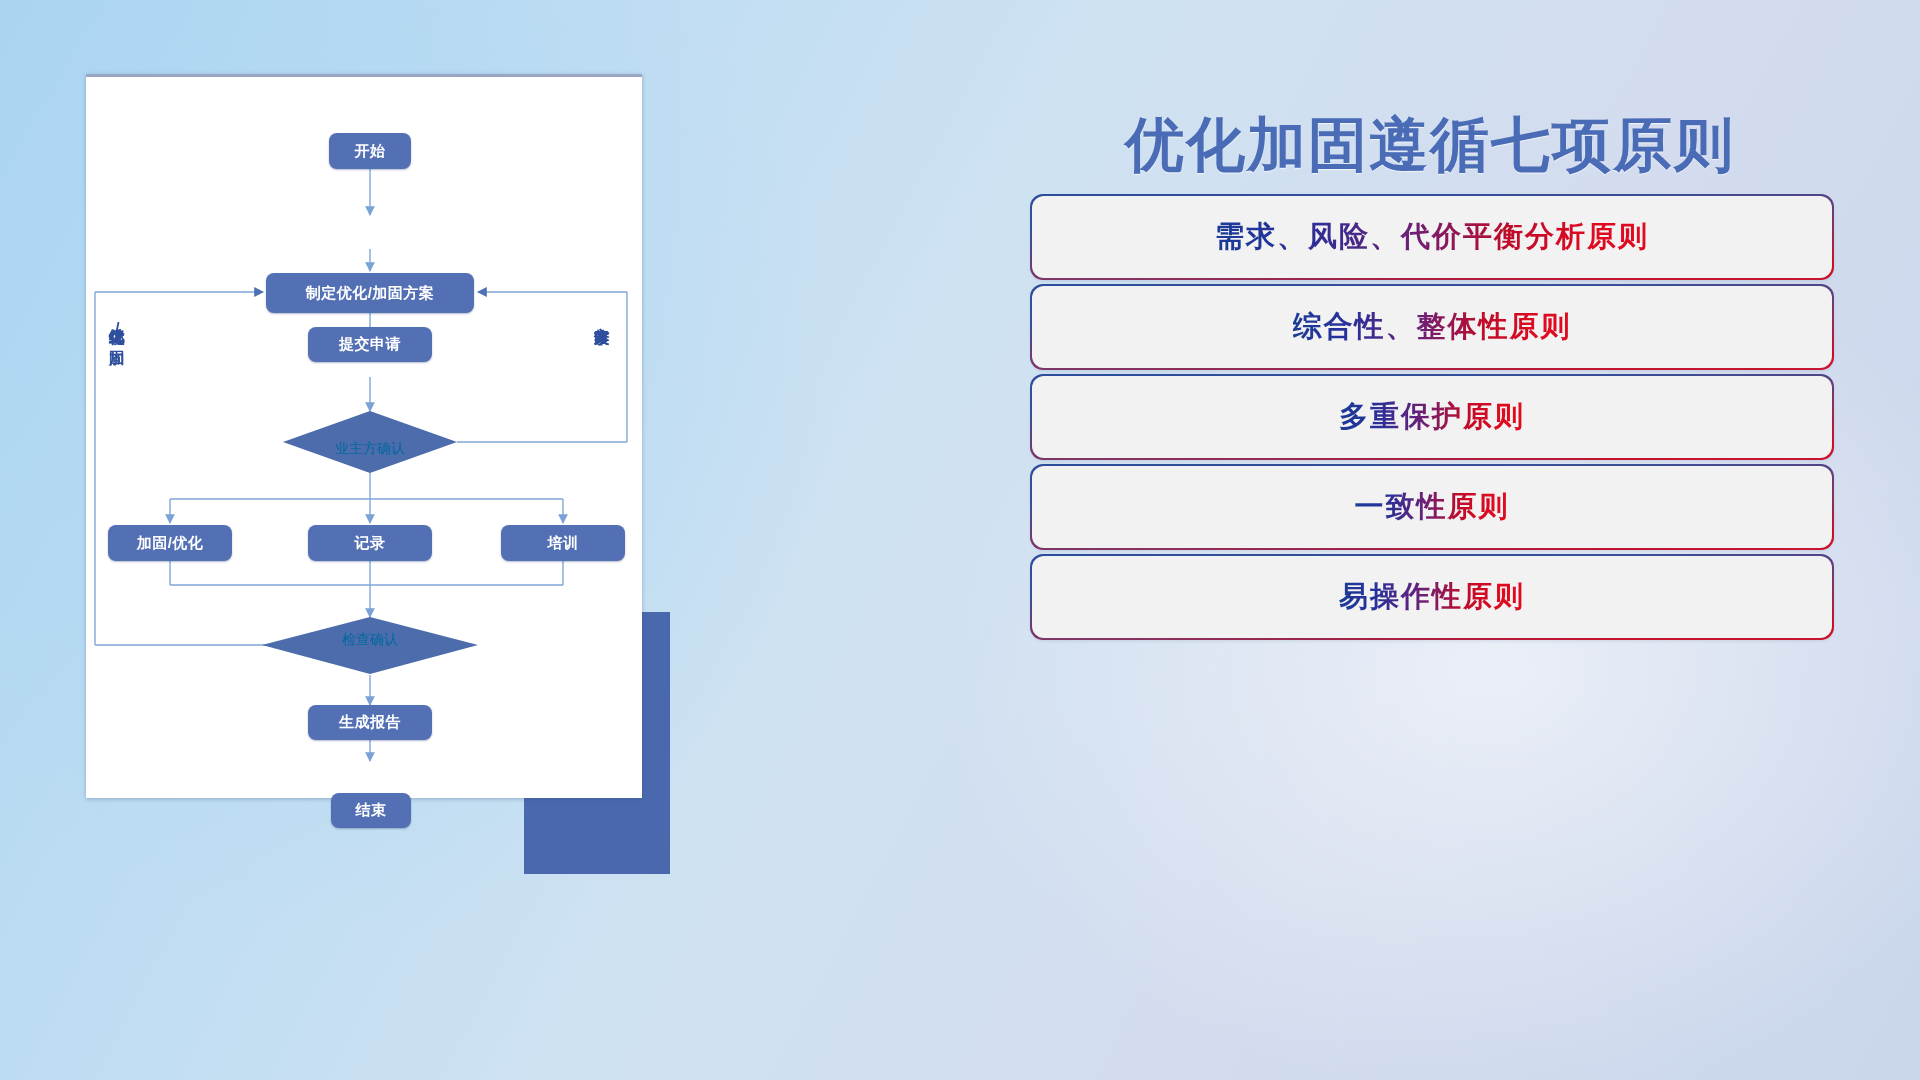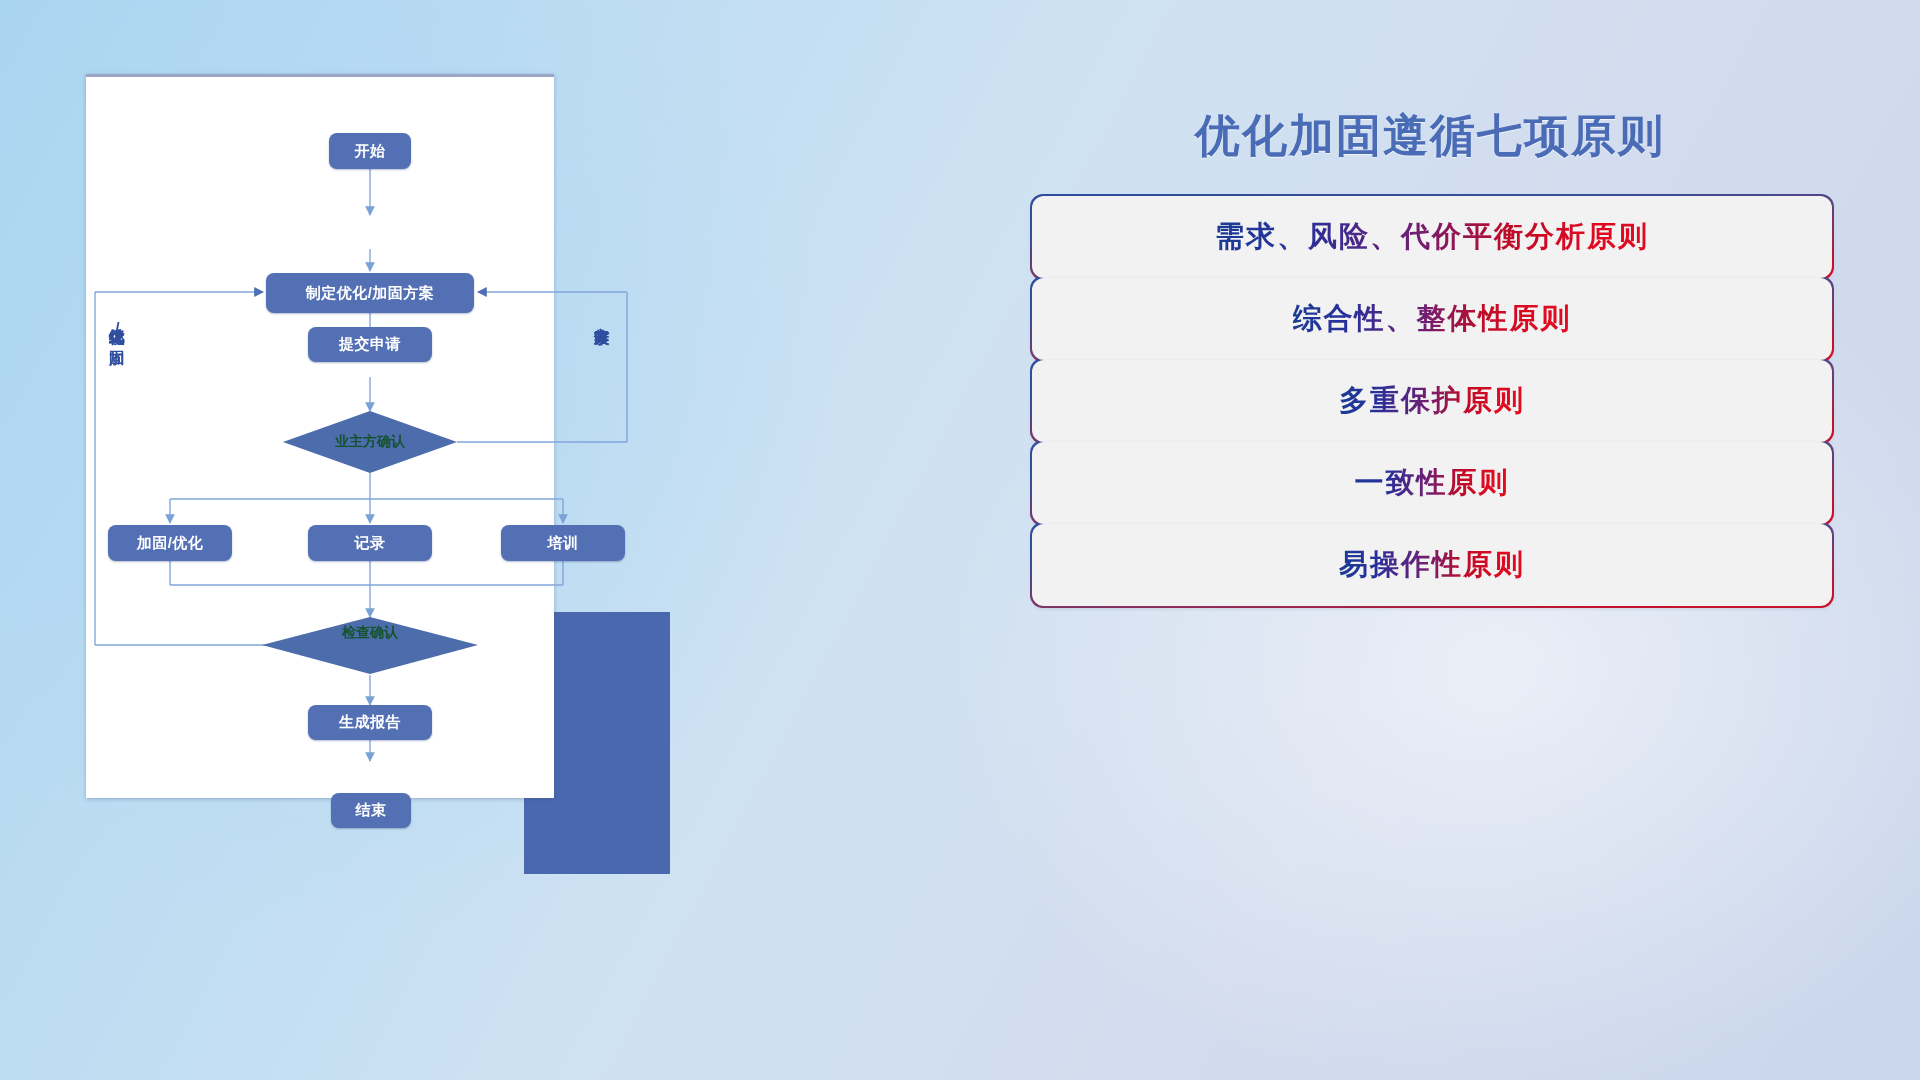--- a/index.html
+++ b/index.html
@@ -16,71 +16,72 @@
       linear-gradient(118deg, #a9d4f0 0%, #bcdcf2 22%, #cfe2f2 46%, #d3dcee 70%, #c9d6ec 100%);
   }
 
   
   #flow-wrap { position: absolute; left: 86px; top: 74px; width: 576px; height: 736px; }
   #flow-shadow-rect {
     position: absolute; left: 438px; top: 538px; width: 146px; height: 262px;
     background: #4a68ae;
   }
   #flow-card {
-    position: absolute; left: 0; top: 0; width: 468px; height: 724px;
+    position: absolute; left: 0; top: 0; width: 556px; height: 724px;
     background: #ffffff;
     border-top: 3px solid #9aa6c4;
     box-shadow: 0 1px 4px rgba(60,80,130,.35);
   }
   #flow-svg { position: absolute; left: 0; top: 0; }
 
   .node {
     position: absolute;
     display: flex; align-items: center; justify-content: center;
     background: #5470b5;
     color: #ffffff;
     border-radius: 8px;
     font-weight: bold;
     font-size: 15px;
     letter-spacing: .5px;
     white-space: nowrap;
     box-shadow: 0 1px 2px rgba(40,60,110,.35);
   }
   .diamond-label {
     position: absolute;
-    display: flex; align-items: center; justify-content: center;
-    color: #14532d; font-weight: bold; font-size: 14px; white-space: nowrap;
+    display: flex; align-items: flex-end; justify-content: center;
+    color: #0369a1; font-weight: normal; font-size: 14px; white-space: nowrap;
     pointer-events: none;
   }
   .edge-label {
     position: absolute;
     color: #2f4f9e;
     font-weight: bold;
     font-size: 15.5px;
     line-height: 1.02;
     writing-mode: vertical-rl;
     text-orientation: upright;
     letter-spacing: 1px;
     white-space: nowrap;
   }
 
   
   #right-panel { position: absolute; left: 1020px; top: 80px; width: 820px; height: 940px; }
   #right-title {
     position: absolute; left: 0; top: 26px; width: 820px;
     text-align: center;
-    font-size: 45px; font-weight: bold;
+    font-size: 59px; font-weight: bold;
     color: #4a6bb5;
     letter-spacing: 2px;
     text-shadow: 0 1px 1px rgba(255,255,255,.7);
   }
   #cards { position: absolute; left: 12px; top: 116px; width: 800px; }
   .pcard {
     position: relative;
     height: 82px;
+    margin-bottom: 8px;
     border-radius: 12px;
     background: #f2f2f2;
     display: flex; align-items: center; justify-content: center;
     padding: 1.5px;
     background-clip: padding-box;
     box-shadow: 0 2px 4px rgba(70,90,140,.22);
   }
   .pcard::before {
     content: "";
     position: absolute; inset: -2px;

